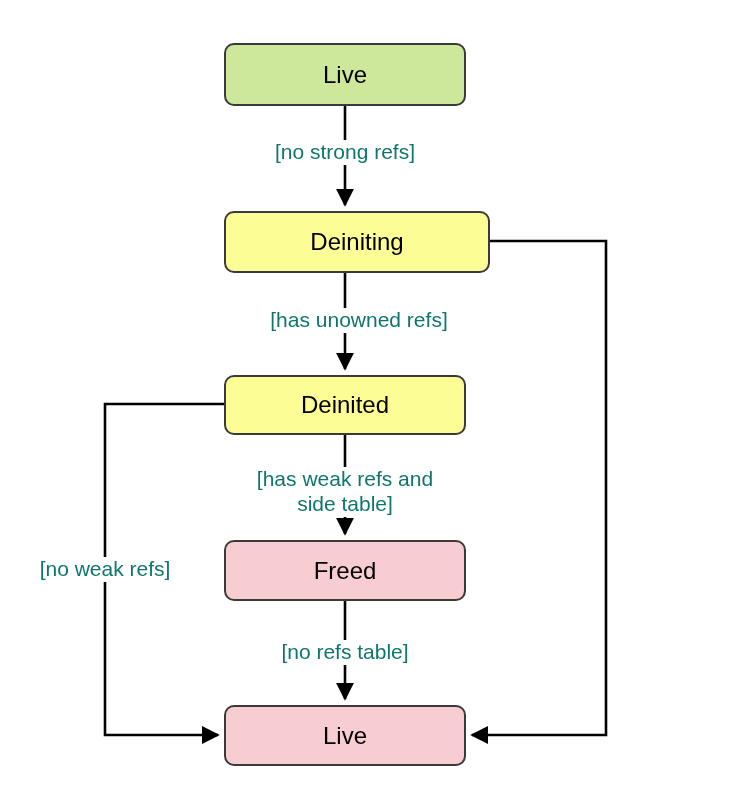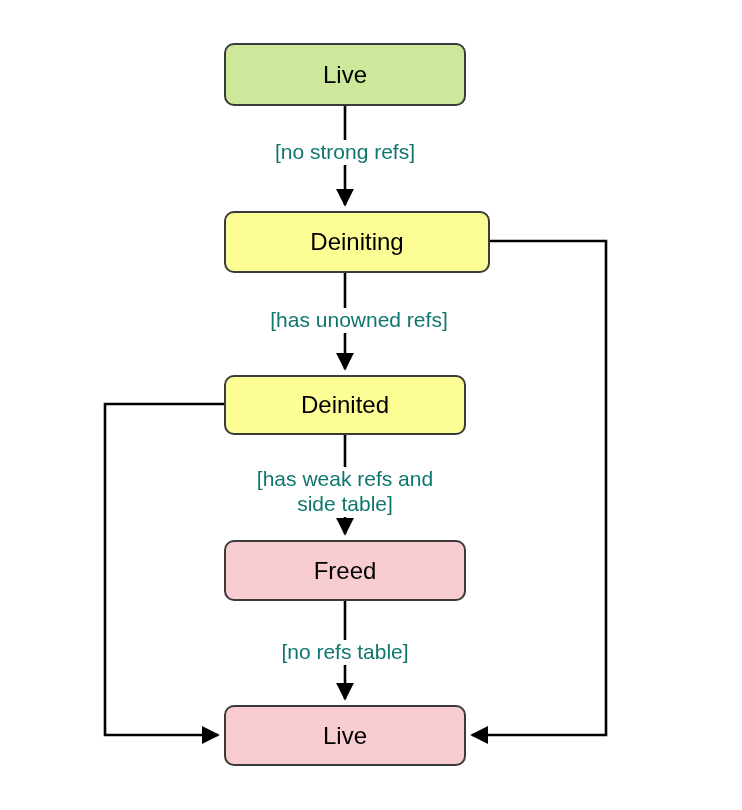--- a/index.html
+++ b/index.html
@@ -104,15 +104,16 @@
 
   <div class="edge-label" style="left:222px; top:140px; width:246px;">[no strong refs]</div>
 
   <div class="edge-label" style="left:228px; top:308px; width:262px;">[has unowned refs]</div>
 
   <div class="edge-label" style="left:212px; top:451px; width:266px;margin-top:16px;">[has weak refs and
 side table]</div>
 
   <div class="edge-label" style="left:226px; top:640px; width:238px;">[no refs table]</div>
 
+  <div class="edge-label" style="left:12px; top:557px; width:186px;">[no weak refs]</div>
 
 
 </div>
 
 </body></html>

